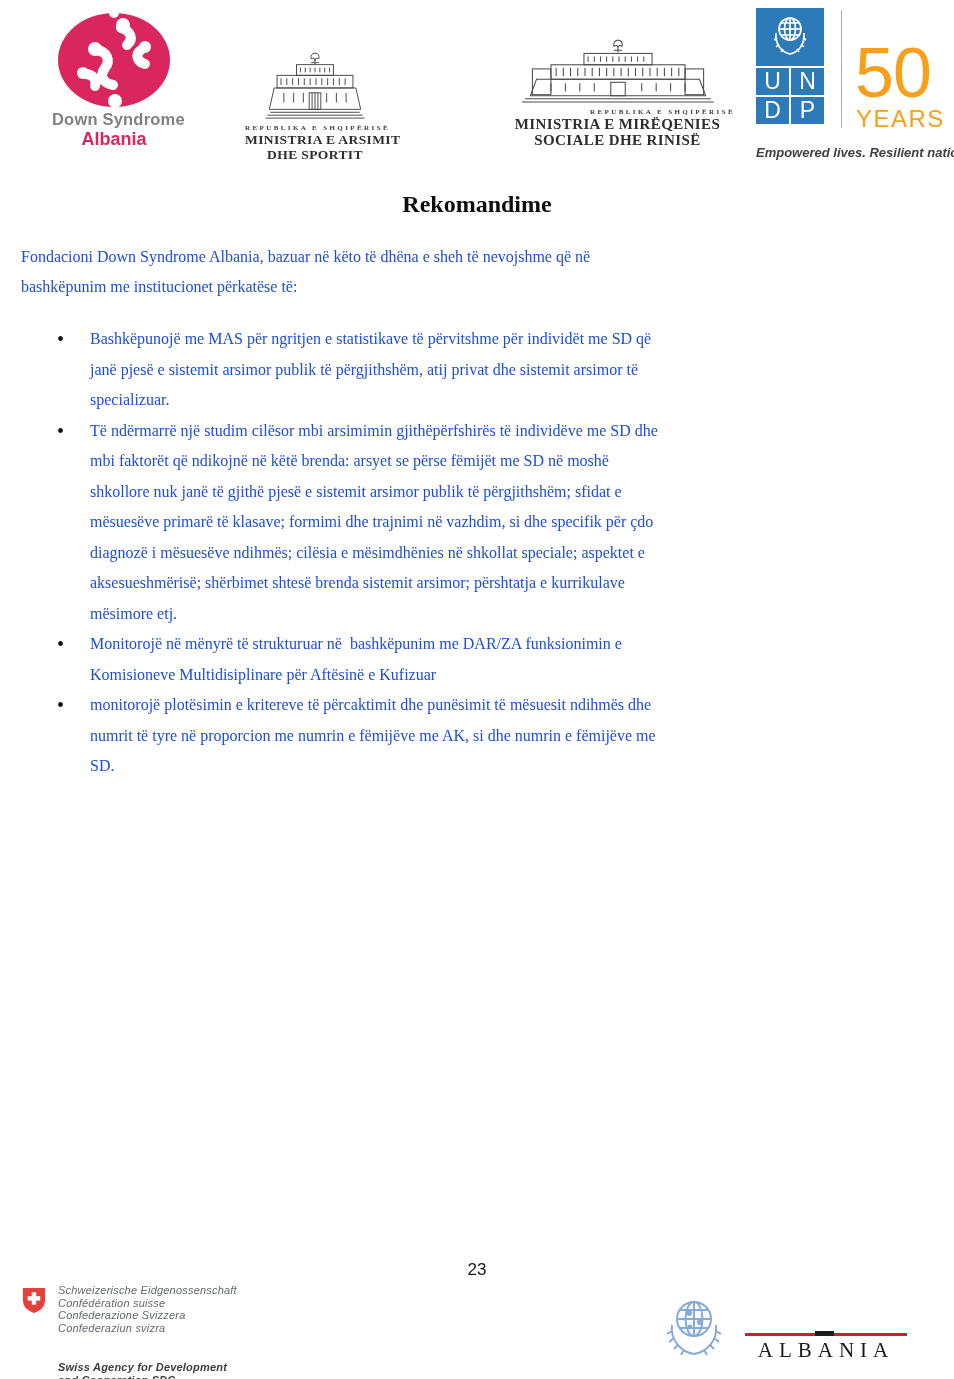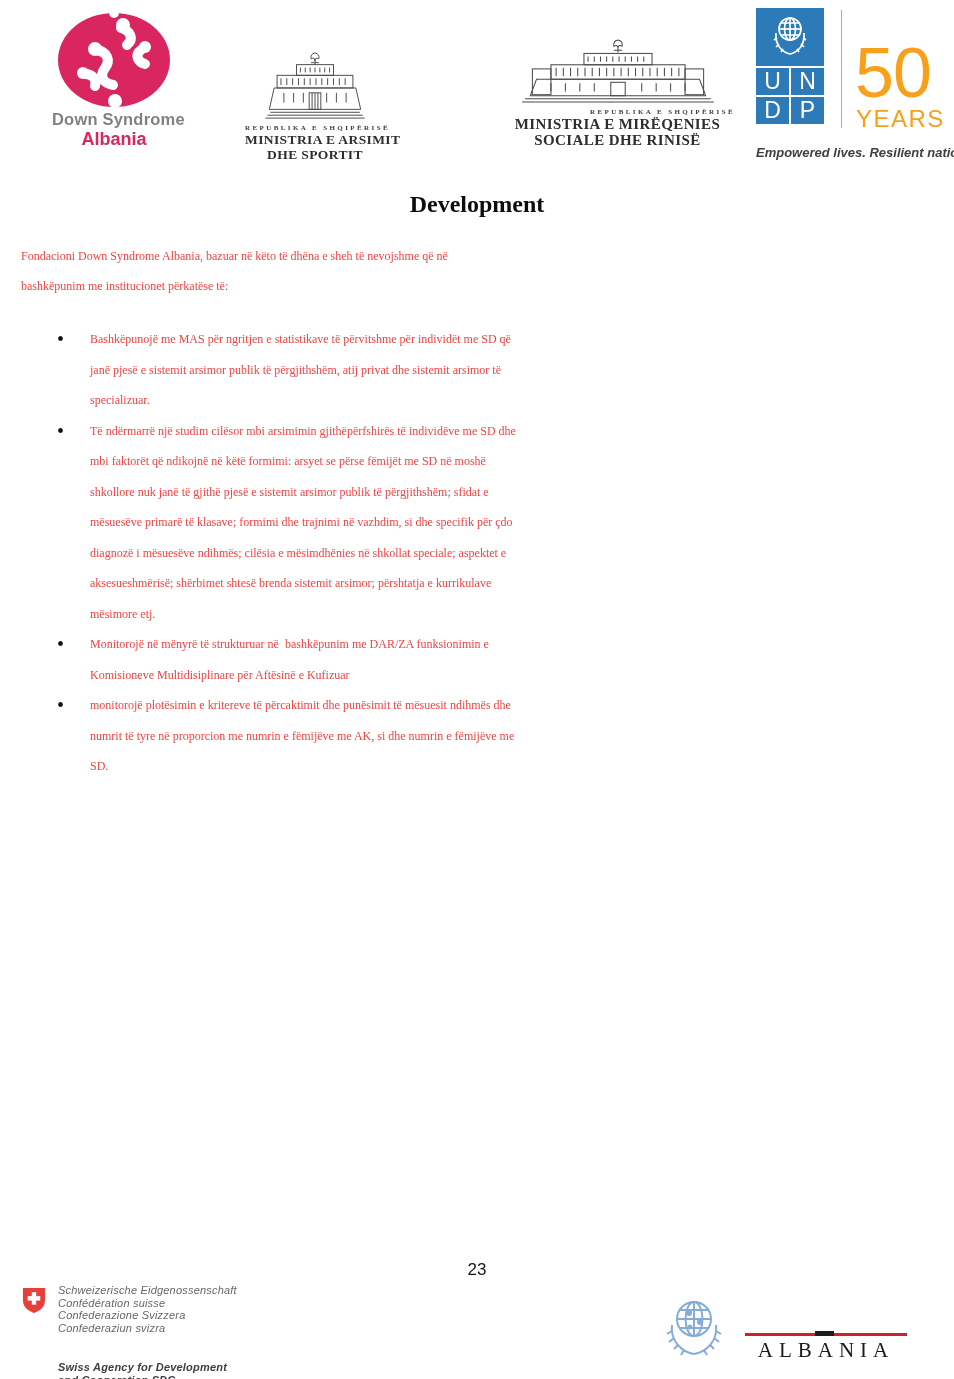--- a/index.html
+++ b/index.html
@@ -33,21 +33,21 @@
              font-size:70px; line-height:70px; font-weight:400; color:#f8a01b; letter-spacing:-1px; }
   .undp-years { position:absolute; left:100px; top:97px; font-family:"Liberation Sans", sans-serif;
                 font-size:24px; font-weight:400; letter-spacing:1.5px; color:#f8a01b; }
   .undp-tagline { position:absolute; left:0; top:137px; font-family:"Liberation Sans", sans-serif;
                   font-size:13px; font-style:italic; font-weight:700; color:#414042; white-space:nowrap; }
 
   
   .doc-title { position:absolute; left:0; right:0; top:191px; margin:0; text-align:center;
                font-size:24px; font-weight:700; color:#0d0d0d; }
   .intro { position:absolute; left:21px; top:242px; }
-  .tline { font-size:12px; line-height:29.5px; white-space:pre; color:#ef4444; }
+  .tline { font-size:16px; line-height:29.5px; white-space:pre; color:#1d4ed8; }
   .bullets { position:absolute; left:0; top:324px; margin:0; padding:0; list-style:none; width:878px; }
   .bullets li { position:relative; padding-left:90px; }
   .bullets li .tline { line-height:30.5px; }
   .bullets li::before { content:"\2022"; position:absolute; left:57px; top:0; font-size:20px; line-height:30.5px; color:#0f0f0f; }
 
   .page-number { position:absolute; left:0; right:0; top:1260px; text-align:center;
                  font-family:"Liberation Sans", sans-serif; font-size:17px; color:#161616; }
 
   
   .sdc { position:absolute; left:22px; top:1284px; }
@@ -155,36 +155,36 @@
           <div class="undp-cell">P</div>
         </div>
       </div>
       <div class="undp-divider"></div>
       <div class="undp-50">50</div>
       <div class="undp-years">YEARS</div>
       <div class="undp-tagline">Empowered lives. Resilient nations.</div>
     </div>
   </div>
 
-  <h1 class="doc-title">Development</h1>
+  <h1 class="doc-title">Rekomandime</h1>
 
   <div class="intro">
     <div class="tline">Fondacioni Down Syndrome Albania, bazuar në këto të dhëna e sheh të nevojshme që në</div>
     <div class="tline">bashkëpunim me institucionet përkatëse të:</div>
   </div>
 
   <ul class="bullets">
     <li>
       <div class="tline">Bashkëpunojë me MAS për ngritjen e statistikave të përvitshme për individët me SD që</div>
       <div class="tline">janë pjesë e sistemit arsimor publik të përgjithshëm, atij privat dhe sistemit arsimor të</div>
       <div class="tline">specializuar.</div>
     </li>
     <li>
       <div class="tline">Të ndërmarrë një studim cilësor mbi arsimimin gjithëpërfshirës të individëve me SD dhe</div>
-      <div class="tline">mbi faktorët që ndikojnë në këtë formimi: arsyet se përse fëmijët me SD në moshë</div>
+      <div class="tline">mbi faktorët që ndikojnë në këtë brenda: arsyet se përse fëmijët me SD në moshë</div>
       <div class="tline">shkollore nuk janë të gjithë pjesë e sistemit arsimor publik të përgjithshëm; sfidat e</div>
       <div class="tline">mësuesëve primarë të klasave; formimi dhe trajnimi në vazhdim, si dhe specifik për çdo</div>
       <div class="tline">diagnozë i mësuesëve ndihmës; cilësia e mësimdhënies në shkollat speciale; aspektet e</div>
       <div class="tline">aksesueshmërisë; shërbimet shtesë brenda sistemit arsimor; përshtatja e kurrikulave</div>
       <div class="tline">mësimore etj.</div>
     </li>
     <li>
       <div class="tline">Monitorojë në mënyrë të strukturuar në  bashkëpunim me DAR/ZA funksionimin e</div>
       <div class="tline">Komisioneve Multidisiplinare për Aftësinë e Kufizuar</div>
     </li>

